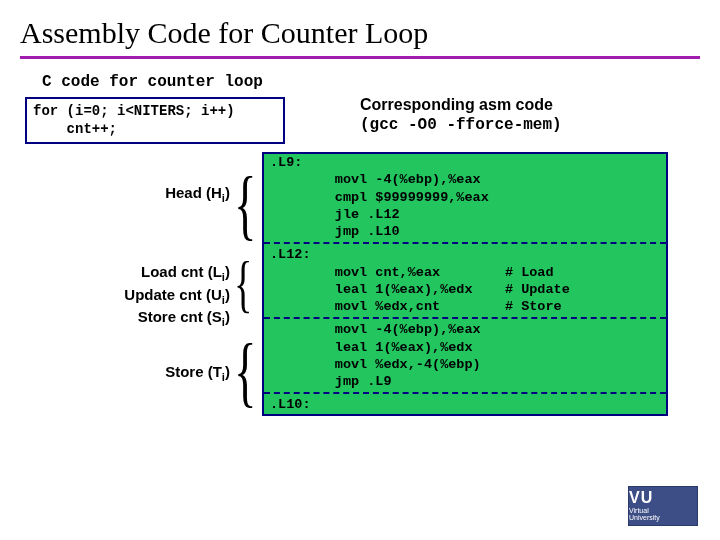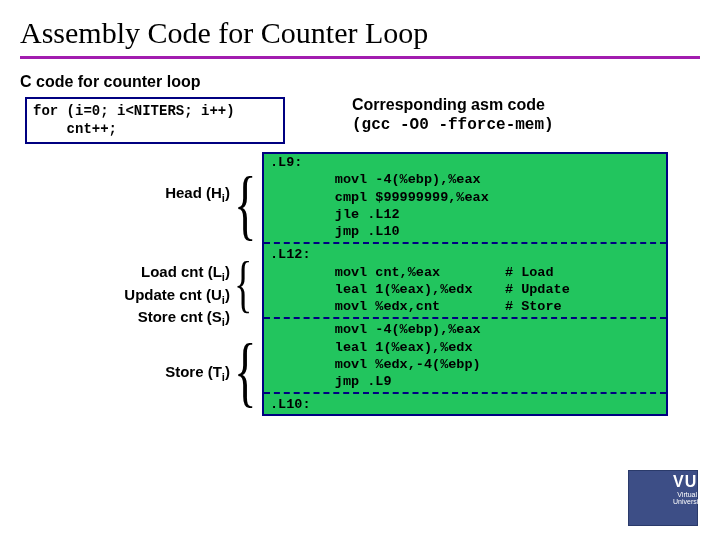--- a/index.html
+++ b/index.html
@@ -18,41 +18,42 @@
     padding: 12px 20px;
   }
   .title {
     font-size: 30px;
     color: #000;
     padding: 4px 0 6px 0;
     border-bottom: 3px solid #a21caf;
     margin-bottom: 14px;
   }
   .subhead-c {
-    font-family: Liberation Sans, sans-serif;
+    font-family: Liberation Mono, monospace;
     font-weight: bold;
     font-size: 16px;
+    margin-left: 22px;
     margin-bottom: 6px;
   }
   .c-box {
     margin-left: 5px;
     width: 260px;
     border: 2px solid #000080;
     background: #fff;
     padding: 4px 6px;
     font-family: "Courier New", monospace;
     font-size: 14px;
     font-weight: bold;
     line-height: 1.25;
     white-space: pre;
   }
   .asm-head {
     position: absolute;
     top: 96px;
-    left: 352px;
+    left: 360px;
   }
   .asm-title {
     font-family: Arial, Helvetica, sans-serif;
     font-weight: bold;
     font-size: 16px;
   }
   .asm-sub {
     font-family: "Courier New", monospace;
     font-weight: bold;
     font-size: 16px;
@@ -100,27 +101,26 @@
   }
   .br-head { top: 166px; font-size: 78px; line-height: 78px; }
   .br-lus  { top: 252px; font-size: 64px; line-height: 64px; }
   .br-tail { top: 333px; font-size: 78px; line-height: 78px; }
   sub { font-size: 0.75em; }
   .logo {
     position: absolute;
     right: 22px;
     bottom: 14px;
     width: 70px;
-    height: 56px;
+    height: 40px;
     border: 1px solid #2a3a6a;
     background: #3d4e86;
     color: #fff;
     font-family: Arial, sans-serif;
-    text-align: right;
-    padding-left: 44px;
+    text-align: left;
   }
   .logo .vu { font-size: 16px; font-weight: bold; padding-top: 2px; letter-spacing: 1px; }
   .logo .sm { font-size: 7px; line-height: 1; }
 </style>
 </head>
 <body>
 
 <div class="slide">
   <div class="title">Assembly Code for Counter Loop</div>
 

